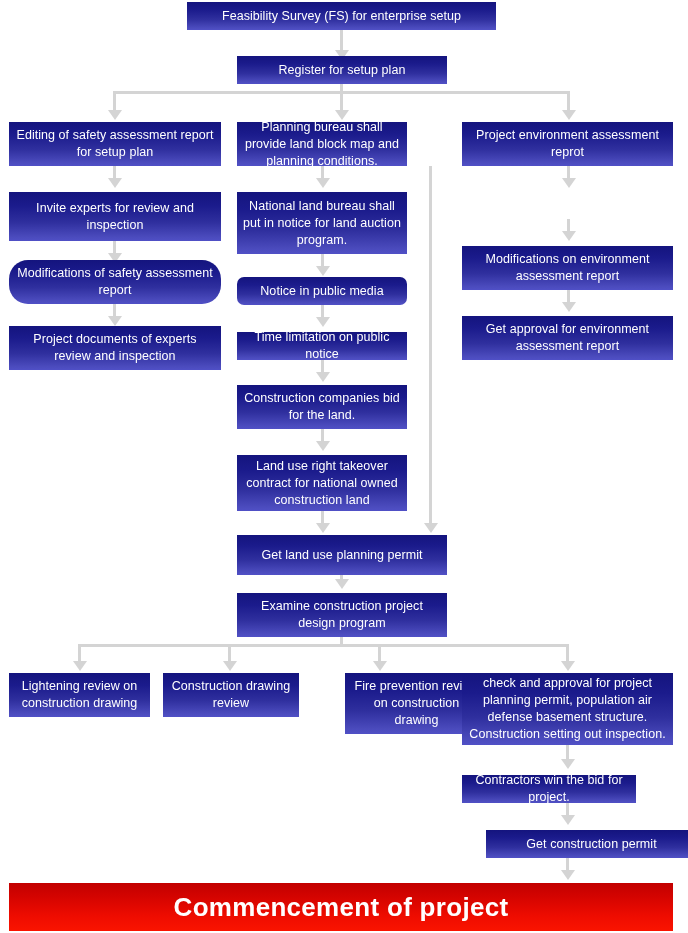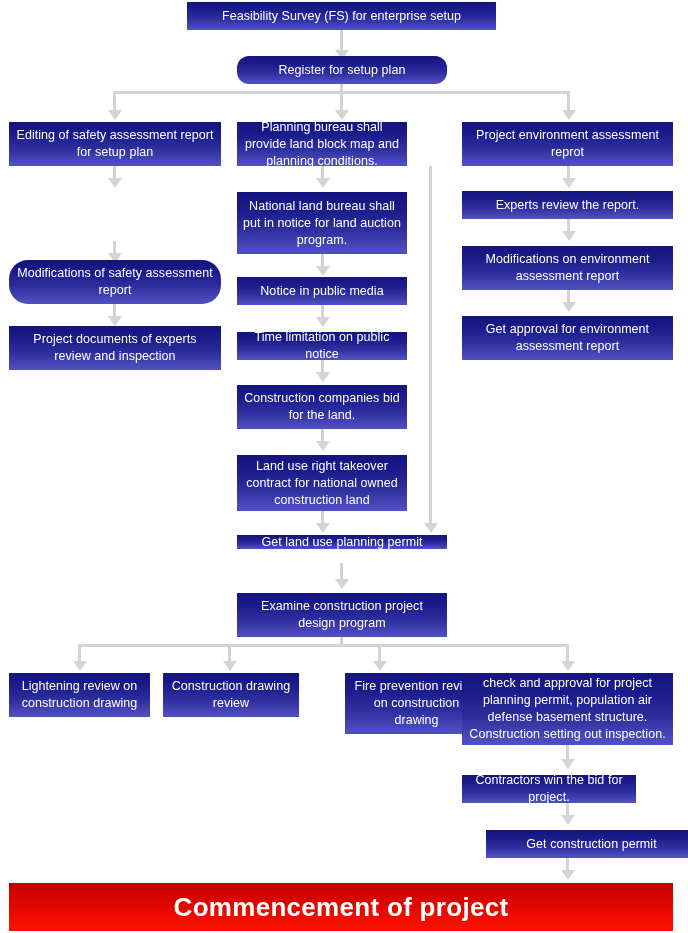--- a/index.html
+++ b/index.html
@@ -126,65 +126,65 @@
   <div class="arrowhead" style="left:561px; top:759px;"></div>
   <div class="vline" style="left:566px; top:803px; height:16px;"></div>
   <div class="arrowhead" style="left:561px; top:815px;"></div>
   <div class="vline" style="left:566px; top:858px; height:14px;"></div>
   <div class="arrowhead" style="left:561px; top:870px;"></div>
 
   <div class="node" style="left:187px; top:2px; width:309px; height:28px;">
     <span>Feasibility Survey (FS) for enterprise setup</span>
   </div>
 
-  <div class="node" style="left:237px; top:56px; width:210px; height:28px;border-radius:12px;">
+  <div class="node" style="left:237px; top:56px; width:210px; height:28px;">
     <span>Register for setup plan</span>
   </div>
 
   <div class="node" style="left:9px; top:122px; width:212px; height:44px;">
     <span>Editing of safety assessment report for setup plan</span>
   </div>
+  <div class="node" style="left:9px; top:192px; width:212px; height:49px;">
+    <span>Invite experts for review and inspection</span>
+  </div>
   <div class="node" style="left:9px; top:260px; width:212px; height:44px;border-radius:19px;">
     <span>Modifications of safety assessment report</span>
   </div>
   <div class="node" style="left:9px; top:326px; width:212px; height:44px;">
     <span>Project documents of experts review and inspection</span>
   </div>
 
   <div class="node" style="left:237px; top:122px; width:170px; height:44px;">
     <span>Planning bureau shall provide land block map and planning conditions.</span>
   </div>
   <div class="node" style="left:237px; top:192px; width:170px; height:62px;">
     <span>National land bureau shall put in notice for land auction program.</span>
   </div>
-  <div class="node" style="left:237px; top:277px; width:170px; height:28px;">
+  <div class="node" style="left:237px; top:277px; width:170px; height:28px;border-radius:7px;">
     <span>Notice in public media</span>
   </div>
   <div class="node" style="left:237px; top:332px; width:170px; height:28px;">
     <span>Time limitation on public notice</span>
   </div>
   <div class="node" style="left:237px; top:385px; width:170px; height:44px;">
     <span>Construction companies bid for the land.</span>
   </div>
   <div class="node" style="left:237px; top:455px; width:170px; height:56px;">
     <span>Land use right takeover contract for national owned construction land</span>
   </div>
-  <div class="node" style="left:237px; top:535px; width:210px; height:14px;text-align:center;">
+  <div class="node" style="left:237px; top:535px; width:210px; height:40px;text-align:center;">
     <span>Get land use planning permit</span>
   </div>
   <div class="node" style="left:237px; top:593px; width:210px; height:44px;">
     <span>Examine construction project design program</span>
   </div>
 
   <div class="node" style="left:462px; top:122px; width:211px; height:44px;">
     <span>Project environment assessment reprot</span>
   </div>
-  <div class="node" style="left:462px; top:191px; width:211px; height:28px;">
-    <span>Experts review the report.</span>
-  </div>
   <div class="node" style="left:462px; top:246px; width:211px; height:44px;">
     <span>Modifications on environment assessment report</span>
   </div>
   <div class="node" style="left:462px; top:316px; width:211px; height:44px;">
     <span>Get approval for environment assessment report</span>
   </div>
 
   <div class="node" style="left:9px; top:673px; width:141px; height:44px;">
     <span>Lightening review on construction drawing</span>
   </div>

